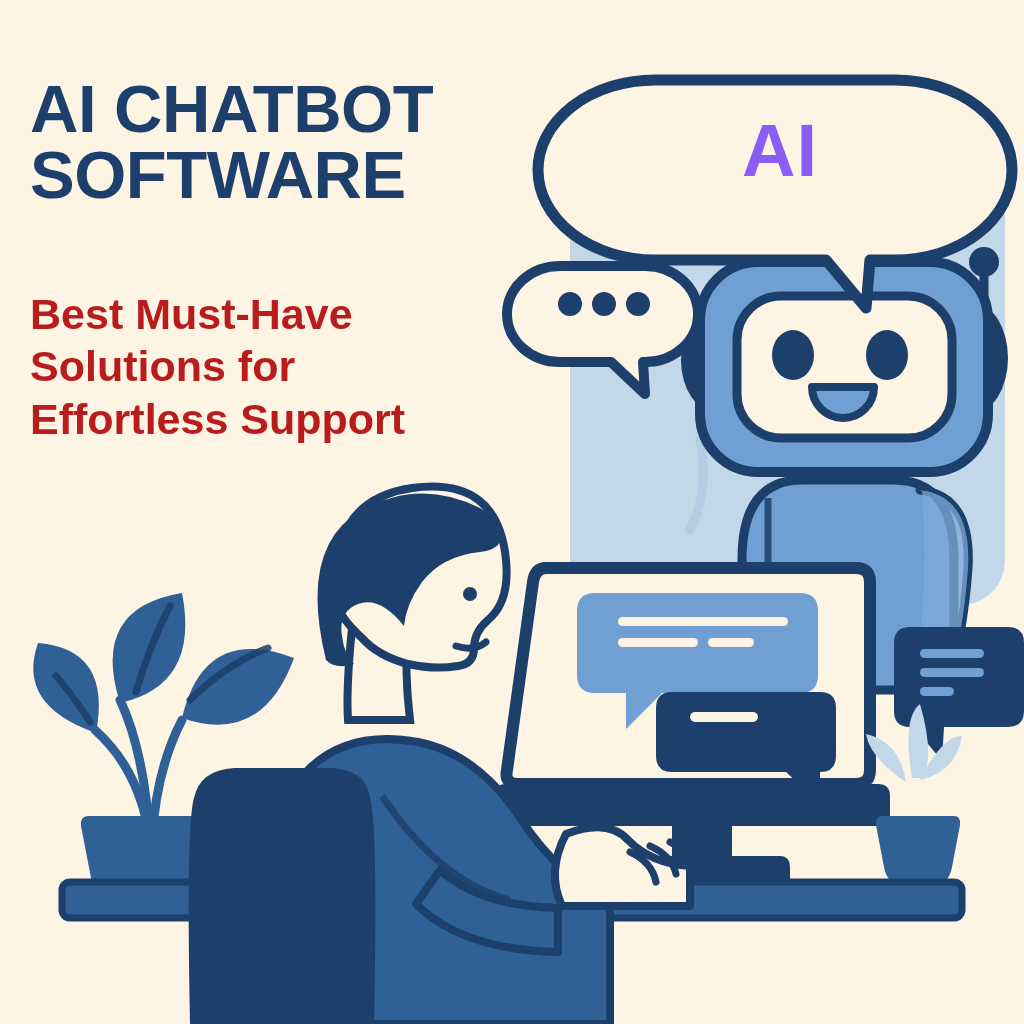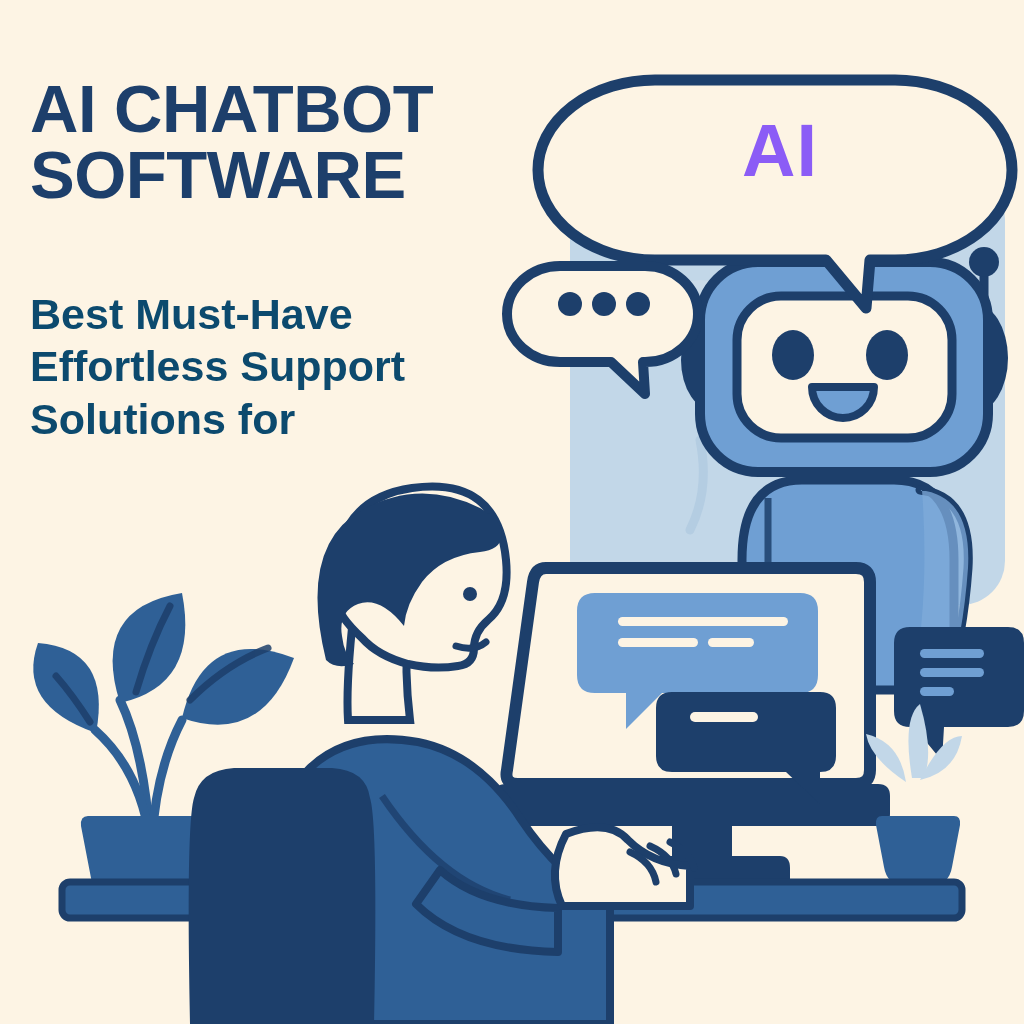--- a/index.html
+++ b/index.html
@@ -43,21 +43,21 @@
   }
   #headline .l2 { display:block; }
   #subline {
     position: absolute;
     left: 30px;
     top: 288px;
     width: 500px;
     font-size: 43px;
     line-height: 1.22;
     font-weight: 600;
-    color: #0c4a6e;
+    color: #b91c1c;
     font-family: "Liberation Sans", sans-serif;
   }
   #subline span { display:block; }
   #ai-bubble-text {
     position: absolute;
     left: 700px;
     top: 108px;
     width: 160px;
     text-align: center;
     font-size: 74px;
@@ -227,21 +227,21 @@
 
   <div class="txt-layer">
 
     <div id="headline">
       <span class="l1">AI CHATBOT</span>
       <span class="l2">SOFTWARE</span>
     </div>
 
     <div id="subline">
       <span>Best Must-Have</span>
+      <span>Solutions for</span>
       <span>Effortless Support</span>
-      <span>Solutions for</span>
     </div>
 
     <div id="ai-bubble-text">AI</div>
 
   </div>
 
 </div>
 
 </body></html>

